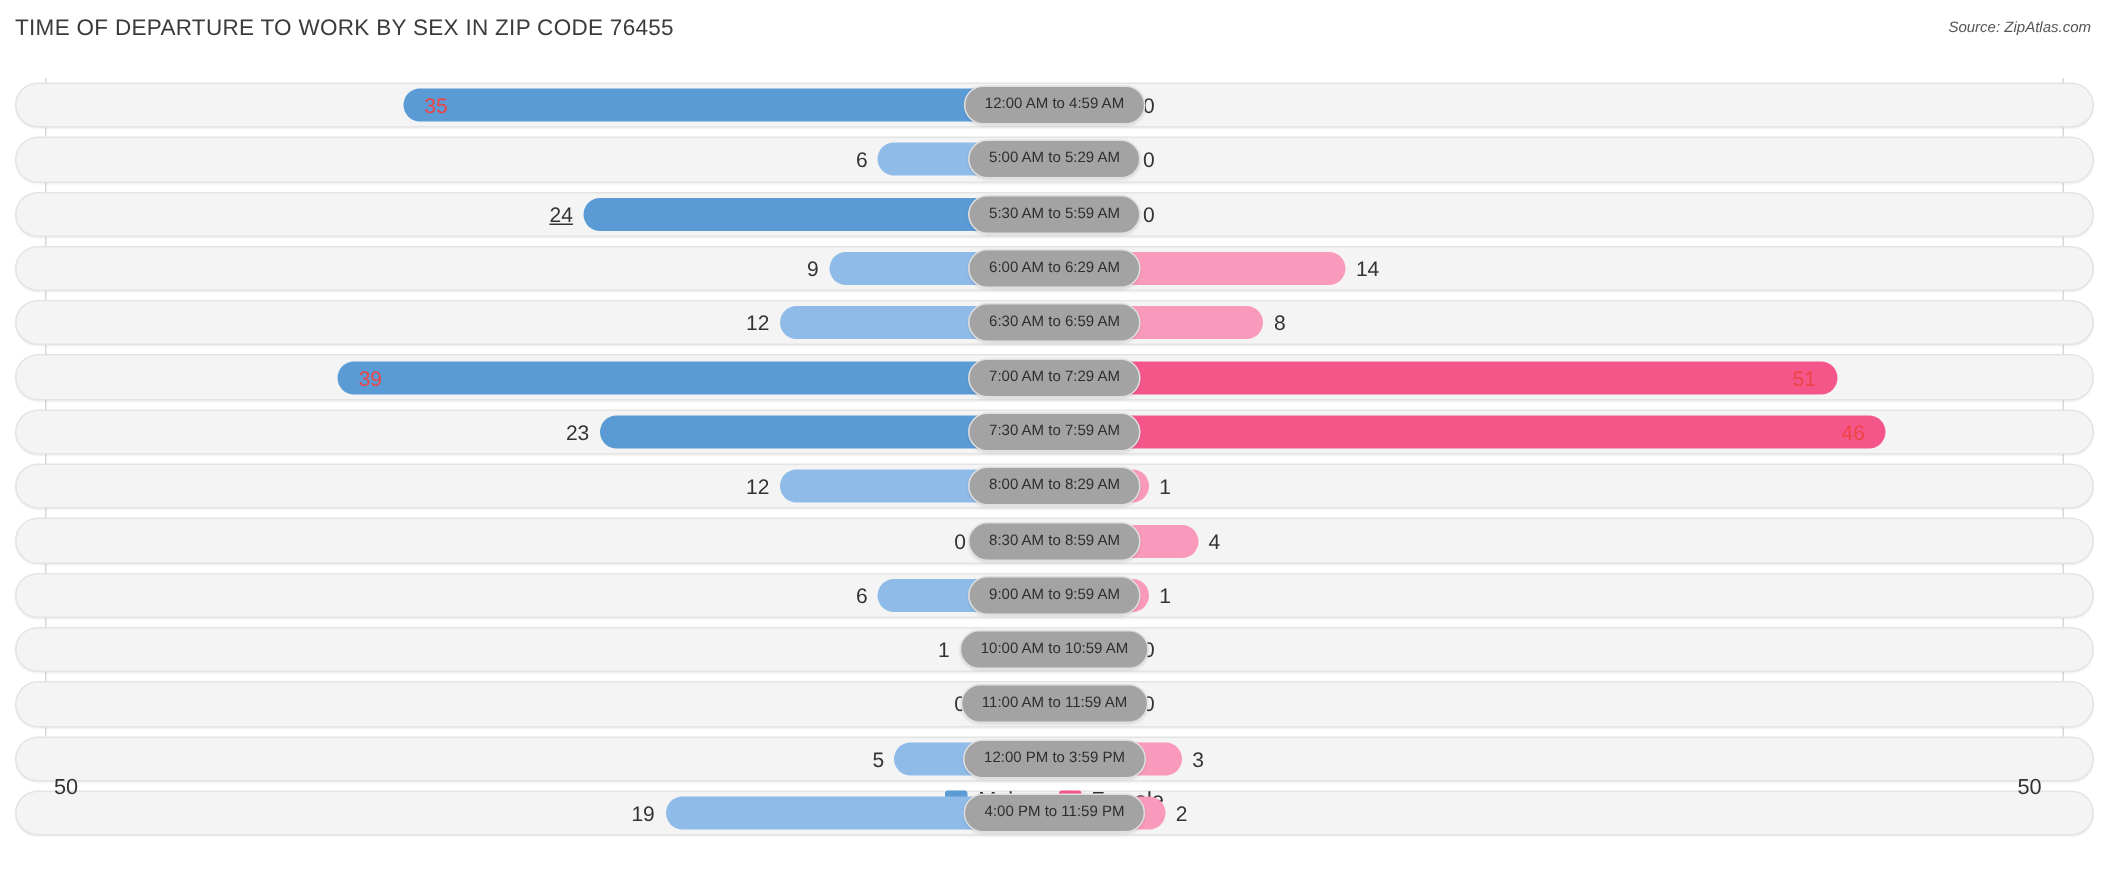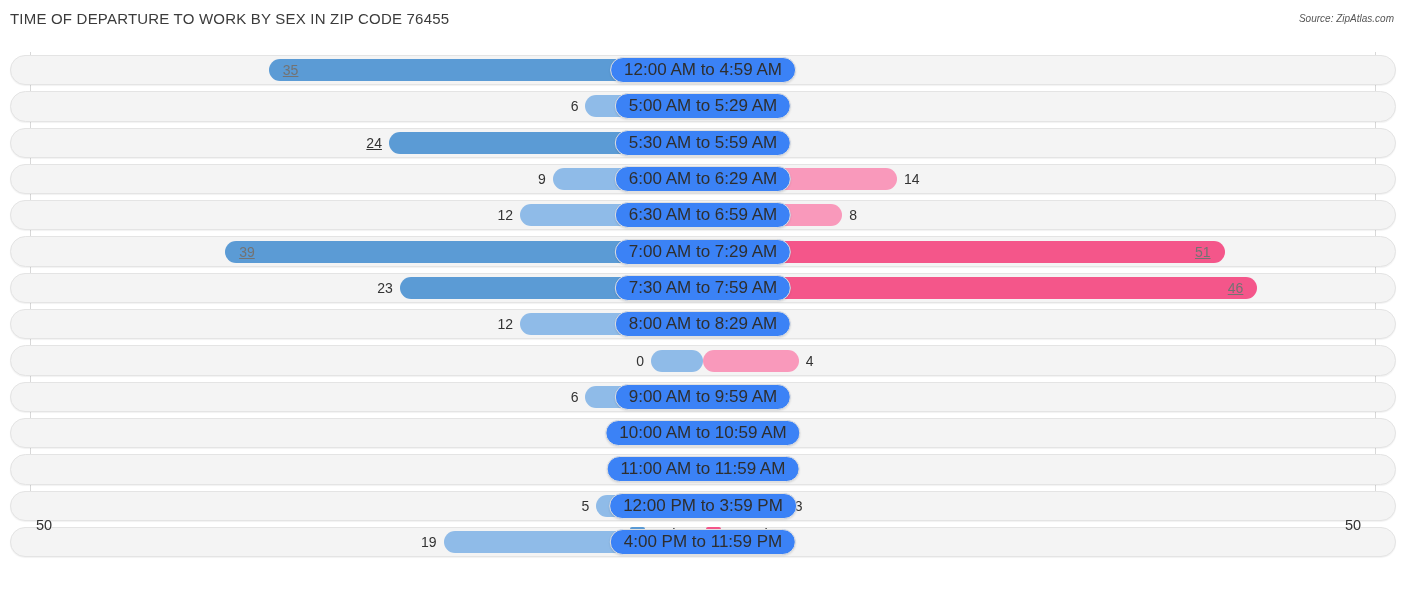--- a/index.html
+++ b/index.html
@@ -47,27 +47,27 @@
     border: 1px solid #e4e4e4;
     border-radius: 16px;
     box-shadow: 0 1px 1px rgba(0,0,0,.055);
   }
 
   
   .center-label {
     position: absolute;
     left: 50%; top: 50%;
     transform: translate(-50%, -50%);
-    background: #3b82f6;
+    background: #a3a3a3;
     border: 1px solid #e0e0e0;
     border-radius: 14px;
     height: 26px;
     line-height: 24px;
     padding: 0 13px;
-    font-size: 17px;
+    font-size: 10px;
     color: #2e2e2e;
     white-space: nowrap;
     z-index: 6;
     box-shadow: 0 1px 2px rgba(0,0,0,.10);
   }
 
   
   .bar {
     position: absolute;
     top: 50%;
@@ -80,21 +80,21 @@
   .bar.female { left: 50%; }
 
   .bar-value {
     position: absolute;
     top: 50%;
     transform: translateY(-50%);
     font-size: 14px;
     white-space: nowrap;
     z-index: 5;
   }
-  .bar-value.inside  { color: #737373; text-decoration: underline; }
+  .bar-value.inside  { color: #ef4444; }
   .bar-value.outside { color: #333333; }
 
   
   .axis-min-left {
     position: absolute; left: 36px; bottom: 22px;
     font-size: 14.5px; color: #333;
   }
   .axis-min-right {
     position: absolute; left: 1345px; bottom: 22px;
     font-size: 14.5px; color: #333;
@@ -186,20 +186,21 @@
           <div class="bar female" style="width: 62.92px; background: rgb(249, 153, 187);"></div>
           <div class="bar-value outside" style="left: calc(50% + 69.92px);">1</div>
           <div class="center-label">8:00 AM to 8:29 AM</div>
         </div>
         <div class="row">
           <div class="track"></div>
           <div class="bar male" style="width: 52px; background: rgb(143, 187, 232);"></div>
           <div class="bar-value outside" style="right: calc(50% + 59px);">0</div>
           <div class="bar female" style="width: 95.68px; background: rgb(249, 153, 187);"></div>
           <div class="bar-value outside" style="left: calc(50% + 102.68px);">4</div>
+          <div class="center-label">8:30 AM to 8:59 AM</div>
         </div>
         <div class="row">
           <div class="track"></div>
           <div class="bar male" style="width: 117.52px; background: rgb(143, 187, 232);"></div>
           <div class="bar-value outside" style="right: calc(50% + 124.52px);">6</div>
           <div class="bar female" style="width: 62.92px; background: rgb(249, 153, 187);"></div>
           <div class="bar-value outside" style="left: calc(50% + 69.92px);">1</div>
           <div class="center-label">9:00 AM to 9:59 AM</div>
         </div>
         <div class="row">

